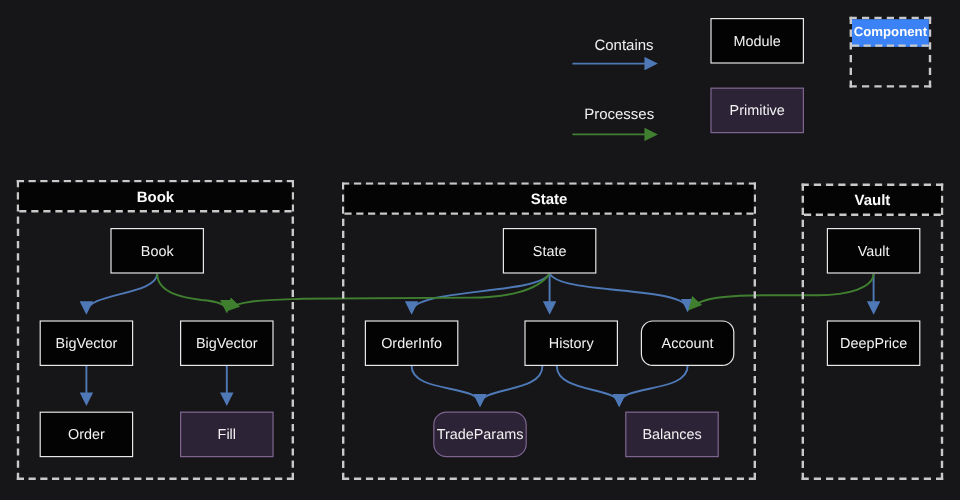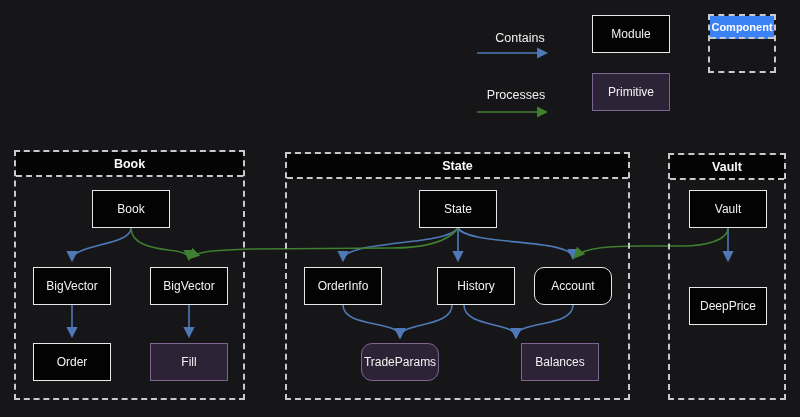--- a/index.html
+++ b/index.html
@@ -115,15 +115,15 @@
       <div class="node module" style="left: 150px; top: 267px;">BigVector</div>
       <div class="node module" style="left: 33px; top: 343px;">Order</div>
       <div class="node primitive" style="left: 150px; top: 343px;">Fill</div>
       <div class="node module" style="left: 419px; top: 190px;">State</div>
       <div class="node module" style="left: 304px; top: 267px;">OrderInfo</div>
       <div class="node module" style="left: 419px; top: 267px; margin-left: 18px;">History</div>
       <div class="node module" style="left: 534px; top: 267px; border-radius: 10px;">Account</div>
       <div class="node primitive" style="left: 361px; top: 343px; border-radius: 11px;">TradeParams</div>
       <div class="node primitive" style="left: 477px; top: 343px; margin-left: 44px;">Balances</div>
       <div class="node module" style="left: 689px; top: 190px;">Vault</div>
-      <div class="node module" style="left: 689px; top: 267px; margin-top: 20px;">DeepPrice</div>
+      <div class="node module" style="left: 689px; top: 267px;">DeepPrice</div>
     </div>
 </div>
 
 </body></html>

